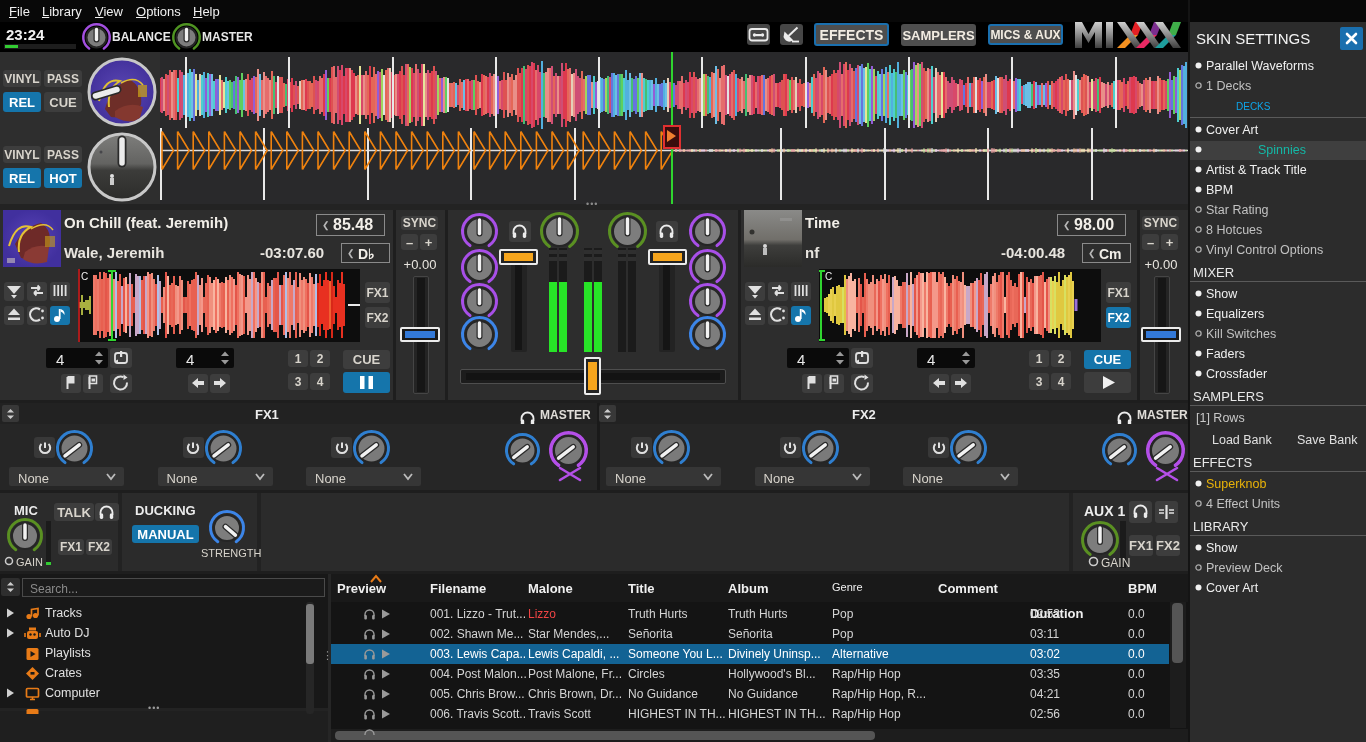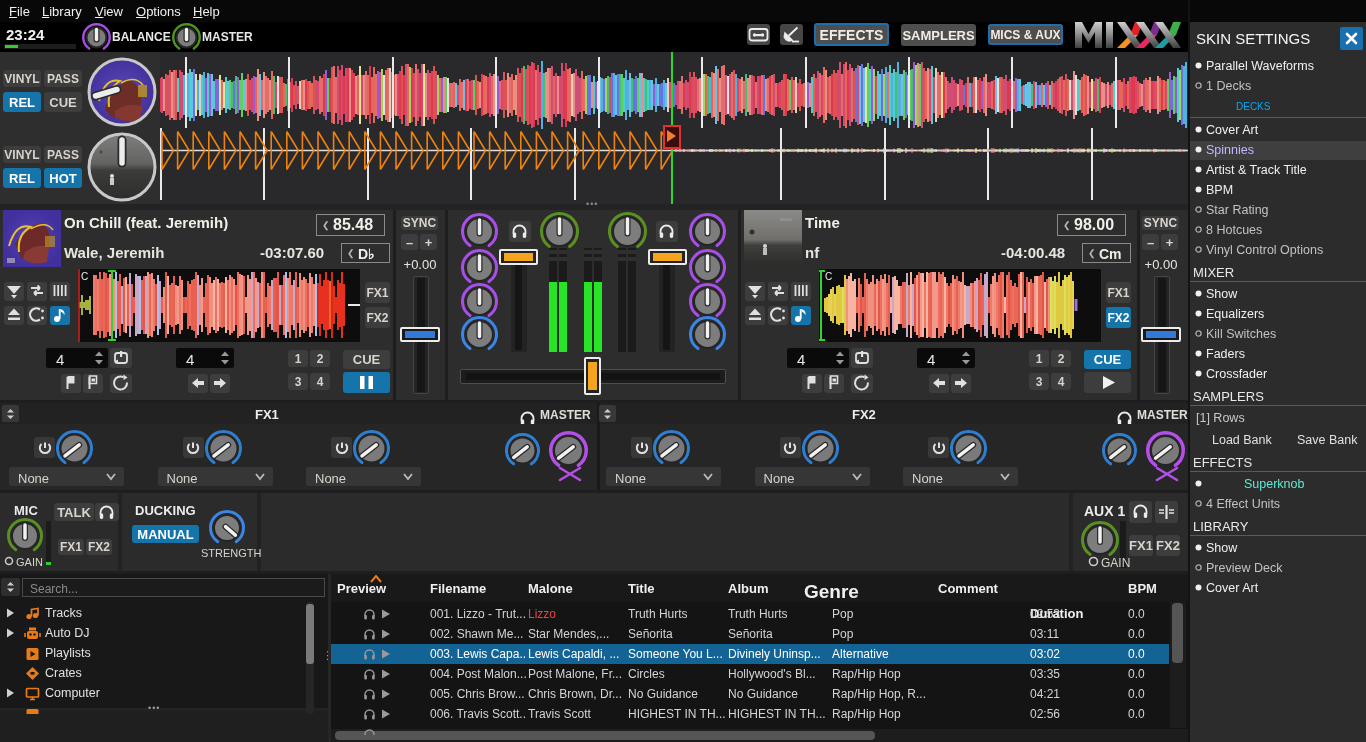--- a/index.html
+++ b/index.html
@@ -1812,21 +1812,21 @@
 <div style="position:absolute;left:306px;top:604px;width:8px;height:60px;background:#7a7a7a;border-radius:3px;"></div>
 <div style="position:absolute;left:328px;top:574px;width:3px;height:168px;background:#262626;"></div>
 <div style="position:absolute;left:322px;top:650px;font-size:11px;color:#9a9a9a;white-space:nowrap;line-height:1;z-index:4;">⋮</div>
 <div style="position:absolute;left:331px;top:574px;width:857px;height:168px;background:#141414;"></div>
 <div style="position:absolute;left:331px;top:574px;width:857px;height:28px;background:#191919;"></div>
 <div style="position:absolute;left:337px;top:582px;font-size:13px;color:#f0f0f0;font-weight:bold;white-space:nowrap;line-height:1;">Preview</div>
 <div style="position:absolute;left:430px;top:582px;font-size:13px;color:#f0f0f0;font-weight:bold;white-space:nowrap;line-height:1;">Filename</div>
 <div style="position:absolute;left:528px;top:582px;font-size:13px;color:#f0f0f0;font-weight:bold;white-space:nowrap;line-height:1;">Malone</div>
 <div style="position:absolute;left:628px;top:582px;font-size:13px;color:#f0f0f0;font-weight:bold;white-space:nowrap;line-height:1;">Title</div>
 <div style="position:absolute;left:728px;top:582px;font-size:13px;color:#f0f0f0;font-weight:bold;white-space:nowrap;line-height:1;">Album</div>
-<div style="position:absolute;left:804px;top:582px;font-size:19px;color:#f0f0f0;font-weight:bold;white-space:nowrap;line-height:1;">Genre</div>
+<div style="position:absolute;left:832px;top:582px;font-size:11px;color:#f0f0f0;font-weight:normal;white-space:nowrap;line-height:1;">Genre</div>
 <div style="position:absolute;left:938px;top:582px;font-size:13px;color:#f0f0f0;font-weight:bold;white-space:nowrap;line-height:1;">Comment</div>
 <div style="position:absolute;left:1030px;top:582px;font-size:13px;color:#f0f0f0;font-weight:bold;white-space:nowrap;line-height:1;margin-top:25px;">Duration</div>
 <div style="position:absolute;left:1128px;top:582px;font-size:13px;color:#f0f0f0;font-weight:bold;white-space:nowrap;line-height:1;">BPM</div>
 <svg style="position:absolute;left:368px;top:574px;z-index:3" width="16" height="9">
     <path d="M3 8 L8 2 L13 8" fill="none" stroke="#e87b17" stroke-width="2"></path>
   </svg>
 <svg style="position:absolute;left:362px;top:607px;z-index:3" width="16" height="14">
     <path d="M3 9 v-1.5 a4.5 4.5 0 0 1 9 0 V9" fill="none" stroke="#9a9a9a" stroke-width="1.4"></path>
     <rect x="2.3" y="8" width="2.6" height="4.5" rx="1" fill="#9a9a9a"></rect>
     <rect x="10.1" y="8" width="2.6" height="4.5" rx="1" fill="#9a9a9a"></rect>
@@ -1940,21 +1940,21 @@
 <div style="position:absolute;left:1206px;top:80px;font-size:12.5px;color:#c2c2c2;white-space:nowrap;line-height:1;">1 Decks</div>
 <div style="position:absolute;left:1193px;top:102px;font-size:10px;color:#0ea5e9;white-space:nowrap;line-height:1;margin-left:43px;">DECKS</div>
 <div style="position:absolute;left:1190px;top:117px;width:176px;height:1px;background:#5a5a5a;"></div>
 <svg style="position:absolute;left:1195px;top:126px;z-index:2" width="8" height="8">
     <circle cx="3.5" cy="3.5" r="3" fill="#f0f0f0"></circle>
   </svg>
 <div style="position:absolute;left:1206px;top:124px;font-size:12.5px;color:#f0f0f0;white-space:nowrap;line-height:1;">Cover Art</div>
 <svg style="position:absolute;left:1195px;top:146px;z-index:2" width="8" height="8">
     <circle cx="3.5" cy="3.5" r="3" fill="#f0f0f0"></circle>
   </svg>
-<div style="position:absolute;left:1206px;top:144px;font-size:12.5px;color:#c4b5fd;white-space:nowrap;line-height:1;">Spinnies</div>
+<div style="position:absolute;left:1258px;top:144px;font-size:12.5px;color:#14b8a6;white-space:nowrap;line-height:1;">Spinnies</div>
 <svg style="position:absolute;left:1195px;top:166px;z-index:2" width="8" height="8">
     <circle cx="3.5" cy="3.5" r="3" fill="#f0f0f0"></circle>
   </svg>
 <div style="position:absolute;left:1206px;top:164px;font-size:12.5px;color:#f0f0f0;white-space:nowrap;line-height:1;">Artist &amp; Track Title</div>
 <svg style="position:absolute;left:1195px;top:186px;z-index:2" width="8" height="8">
     <circle cx="3.5" cy="3.5" r="3" fill="#f0f0f0"></circle>
   </svg>
 <div style="position:absolute;left:1206px;top:184px;font-size:12.5px;color:#f0f0f0;white-space:nowrap;line-height:1;">BPM</div>
 <svg style="position:absolute;left:1195px;top:206px;z-index:2" width="8" height="8">
     <circle cx="3.5" cy="3.5" r="2.6" fill="none" stroke="#aaa" stroke-width="1.3"></circle>
@@ -1993,21 +1993,21 @@
 <div style="position:absolute;left:1193px;top:390px;font-size:13px;color:#e8e8e8;white-space:nowrap;line-height:1;">SAMPLERS</div>
 <div style="position:absolute;left:1190px;top:405px;width:176px;height:1px;background:#5a5a5a;"></div>
 <div style="position:absolute;left:1196px;top:412px;font-size:12.5px;color:#c8c8c8;white-space:nowrap;line-height:1;">[1] Rows</div>
 <div style="position:absolute;left:1212px;top:434px;font-size:12.5px;color:#e0e0e0;white-space:nowrap;line-height:1;text-align:center;">Load Bank</div>
 <div style="position:absolute;left:1297px;top:434px;font-size:12.5px;color:#e0e0e0;white-space:nowrap;line-height:1;">Save Bank</div>
 <div style="position:absolute;left:1193px;top:456px;font-size:13px;color:#e8e8e8;white-space:nowrap;line-height:1;">EFFECTS</div>
 <div style="position:absolute;left:1190px;top:471px;width:176px;height:1px;background:#5a5a5a;"></div>
 <svg style="position:absolute;left:1195px;top:480px;z-index:2" width="8" height="8">
     <circle cx="3.5" cy="3.5" r="3" fill="#f0f0f0"></circle>
   </svg>
-<div style="position:absolute;left:1206px;top:478px;font-size:12.5px;color:#5eead4;white-space:nowrap;line-height:1;margin-left:38px;">Superknob</div>
+<div style="position:absolute;left:1206px;top:478px;font-size:12.5px;color:#eab308;white-space:nowrap;line-height:1;">Superknob</div>
 <svg style="position:absolute;left:1195px;top:500px;z-index:2" width="8" height="8">
     <circle cx="3.5" cy="3.5" r="2.6" fill="none" stroke="#aaa" stroke-width="1.3"></circle>
   </svg>
 <div style="position:absolute;left:1206px;top:498px;font-size:12.5px;color:#c2c2c2;white-space:nowrap;line-height:1;">4 Effect Units</div>
 <div style="position:absolute;left:1193px;top:520px;font-size:13px;color:#e8e8e8;white-space:nowrap;line-height:1;">LIBRARY</div>
 <div style="position:absolute;left:1190px;top:535px;width:176px;height:1px;background:#5a5a5a;"></div>
 <svg style="position:absolute;left:1195px;top:544px;z-index:2" width="8" height="8">
     <circle cx="3.5" cy="3.5" r="3" fill="#f0f0f0"></circle>
   </svg>
 <div style="position:absolute;left:1206px;top:542px;font-size:12.5px;color:#f0f0f0;white-space:nowrap;line-height:1;">Show</div>

